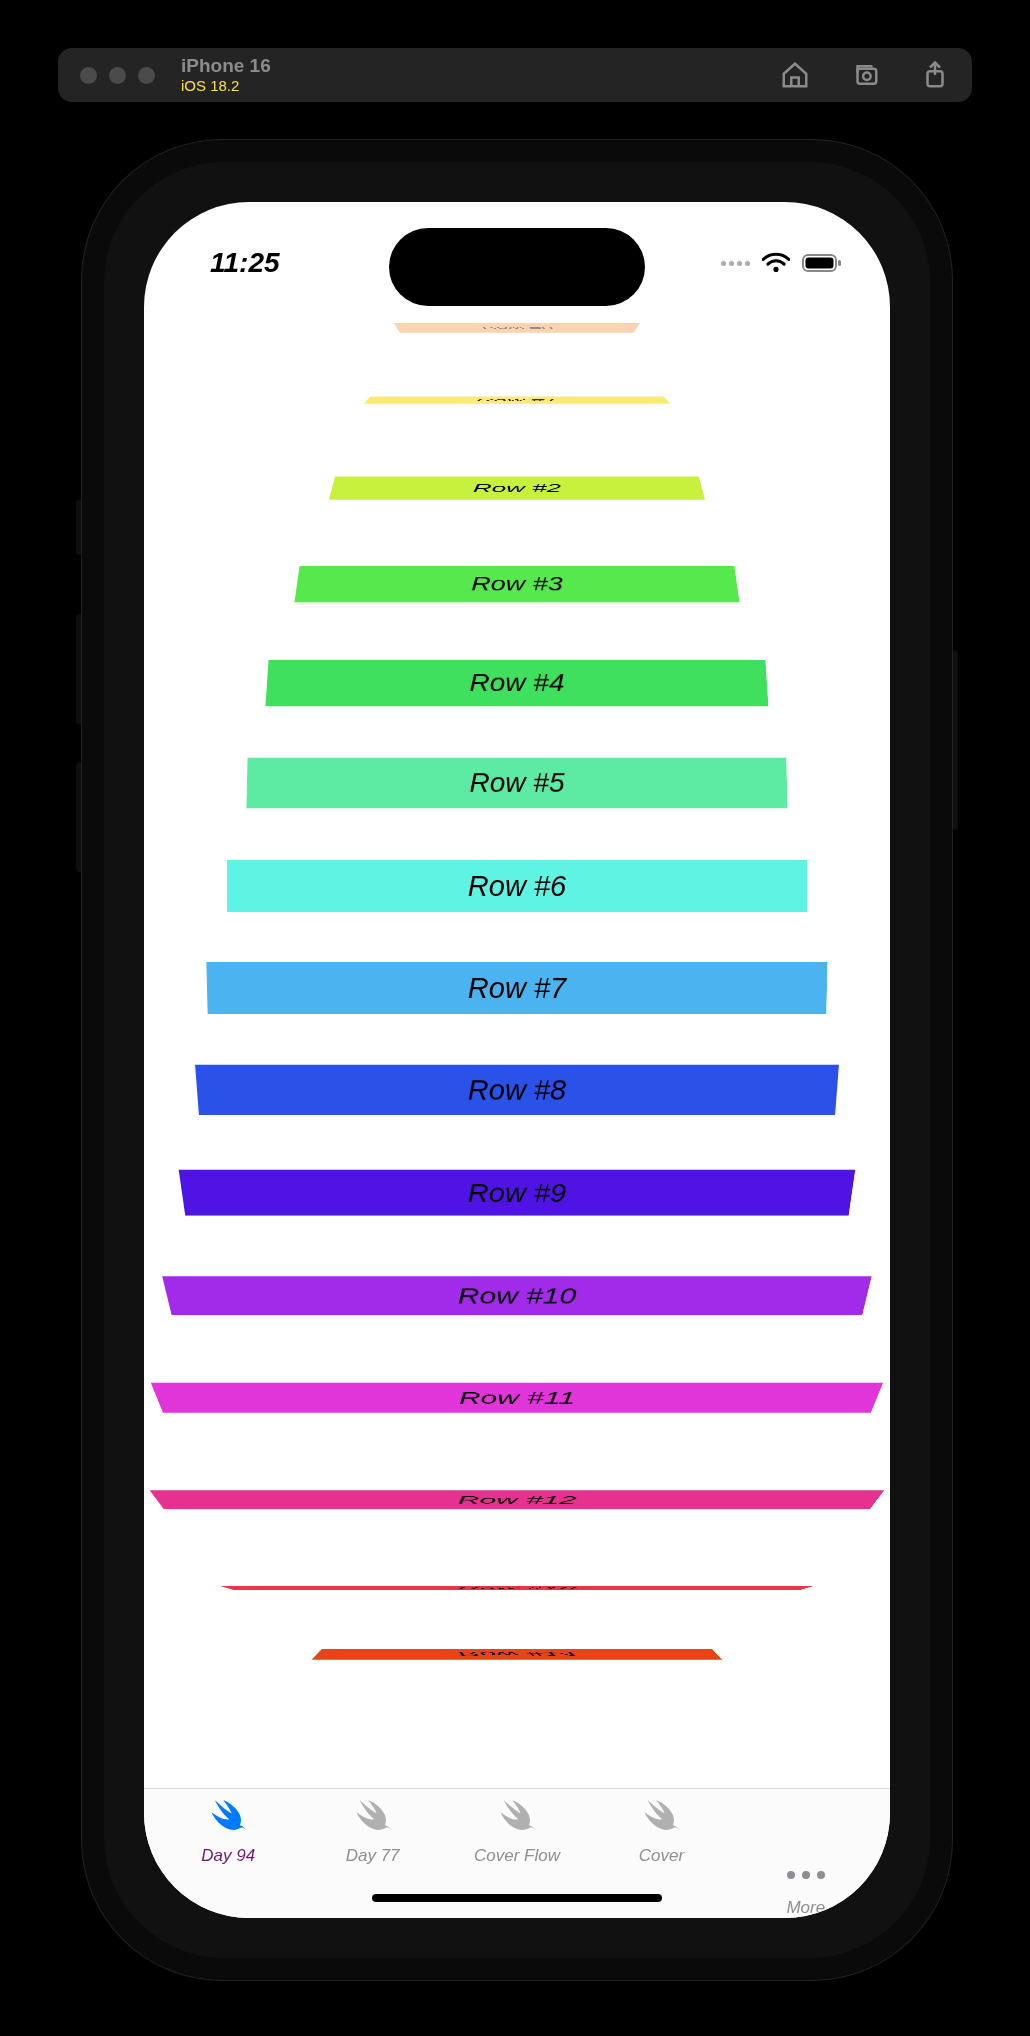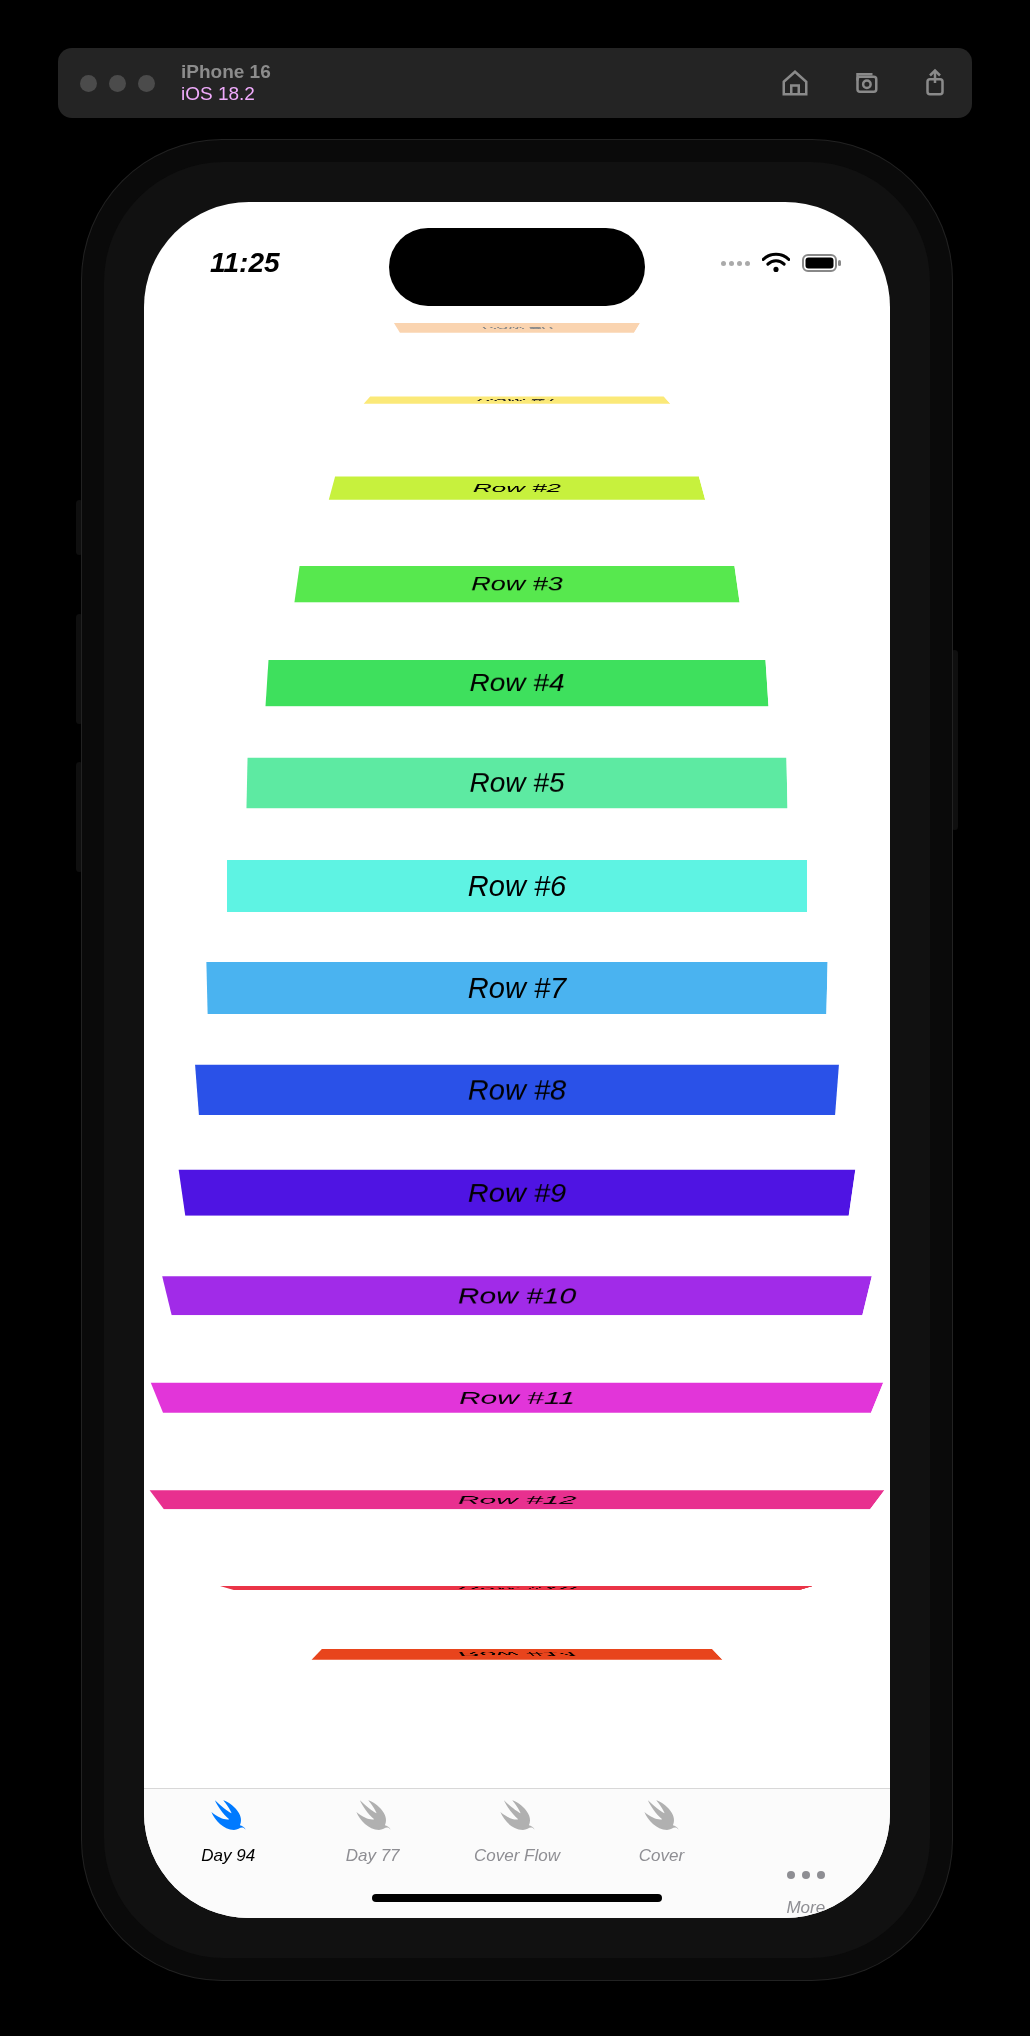--- a/index.html
+++ b/index.html
@@ -8,32 +8,32 @@
       height: 2036px;
       background: #000;
       font-family: -apple-system, BlinkMacSystemFont, "Helvetica Neue", sans-serif;
       overflow: hidden;
       position: relative;
     }
 
     
     .titlebar {
       margin: 48px 58px 0 58px;
-      height: 70px;
+      height: 54px;
       background: #242424;
       border-radius: 14px;
       display: flex;
       align-items: center;
       padding: 0 22px;
     }
     .traffic { display: flex; gap: 12px; }
     .tdot { width: 17px; height: 17px; border-radius: 50%; background: #4b4b4b; }
     .title-group { margin-left: 26px; line-height: 1.15; }
     .title-device { color: #8c8c8c; font-weight: 600; font-size: 19px; }
-    .title-os { color: #f0abfc; font-size: 19px; }
+    .title-os { color: #fde047; font-size: 15px; }
     .titlebar-spacer { flex: 1; }
     .tb-icons { display: flex; gap: 40px; align-items: center; }
     .tb-svg { width: 30px; height: 30px; fill: none; stroke: #8a8a8a; stroke-width: 2; }
 
     
     .phone-wrap {
       position: absolute;
       left: 82px;
       top: 140px;
       width: 870px;
@@ -133,21 +133,21 @@
     .tab {
       flex: 1;
       display: flex;
       flex-direction: column;
       align-items: center;
       gap: 4px;
       font-size: 17px;
       color: #8e8e93;
       font-weight: 500;
     }
-    .tab.active { color: #000000; }
+    .tab.active { color: #701a75; }
     .tab svg { width: 44px; height: 38px; }
     .tab.more-dots { justify-content: flex-end; }
     .moredots { display: flex; gap: 7px; height: 38px; align-items: center;}
     .moredots i { width: 8px; height: 8px; border-radius: 50%; background: #8e8e93; display:block;}
 
     .home-ind {
       position: absolute;
       bottom: 16px;
       left: 50%;
       transform: translateX(-50%);

